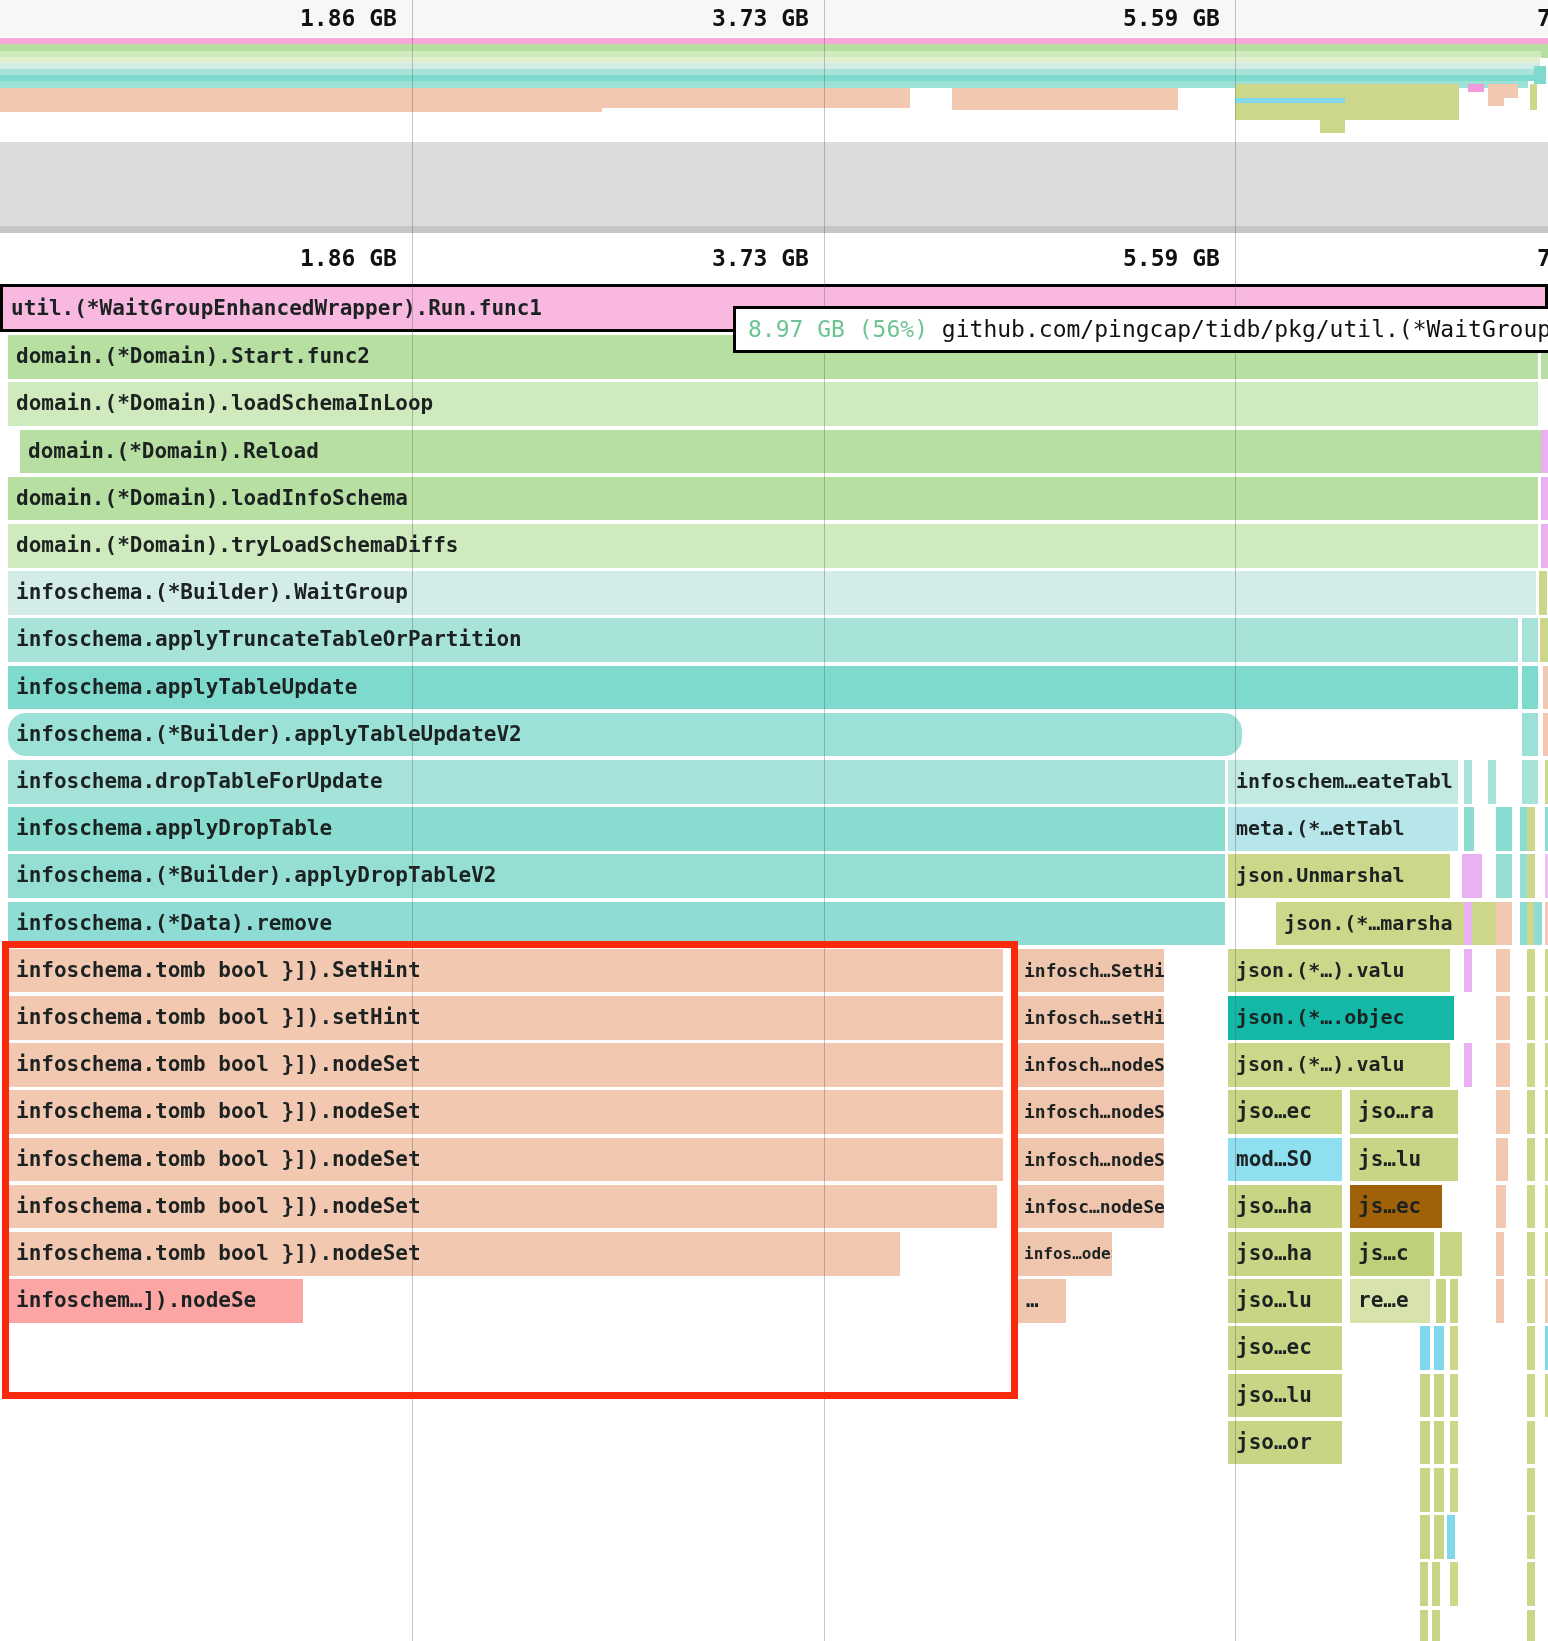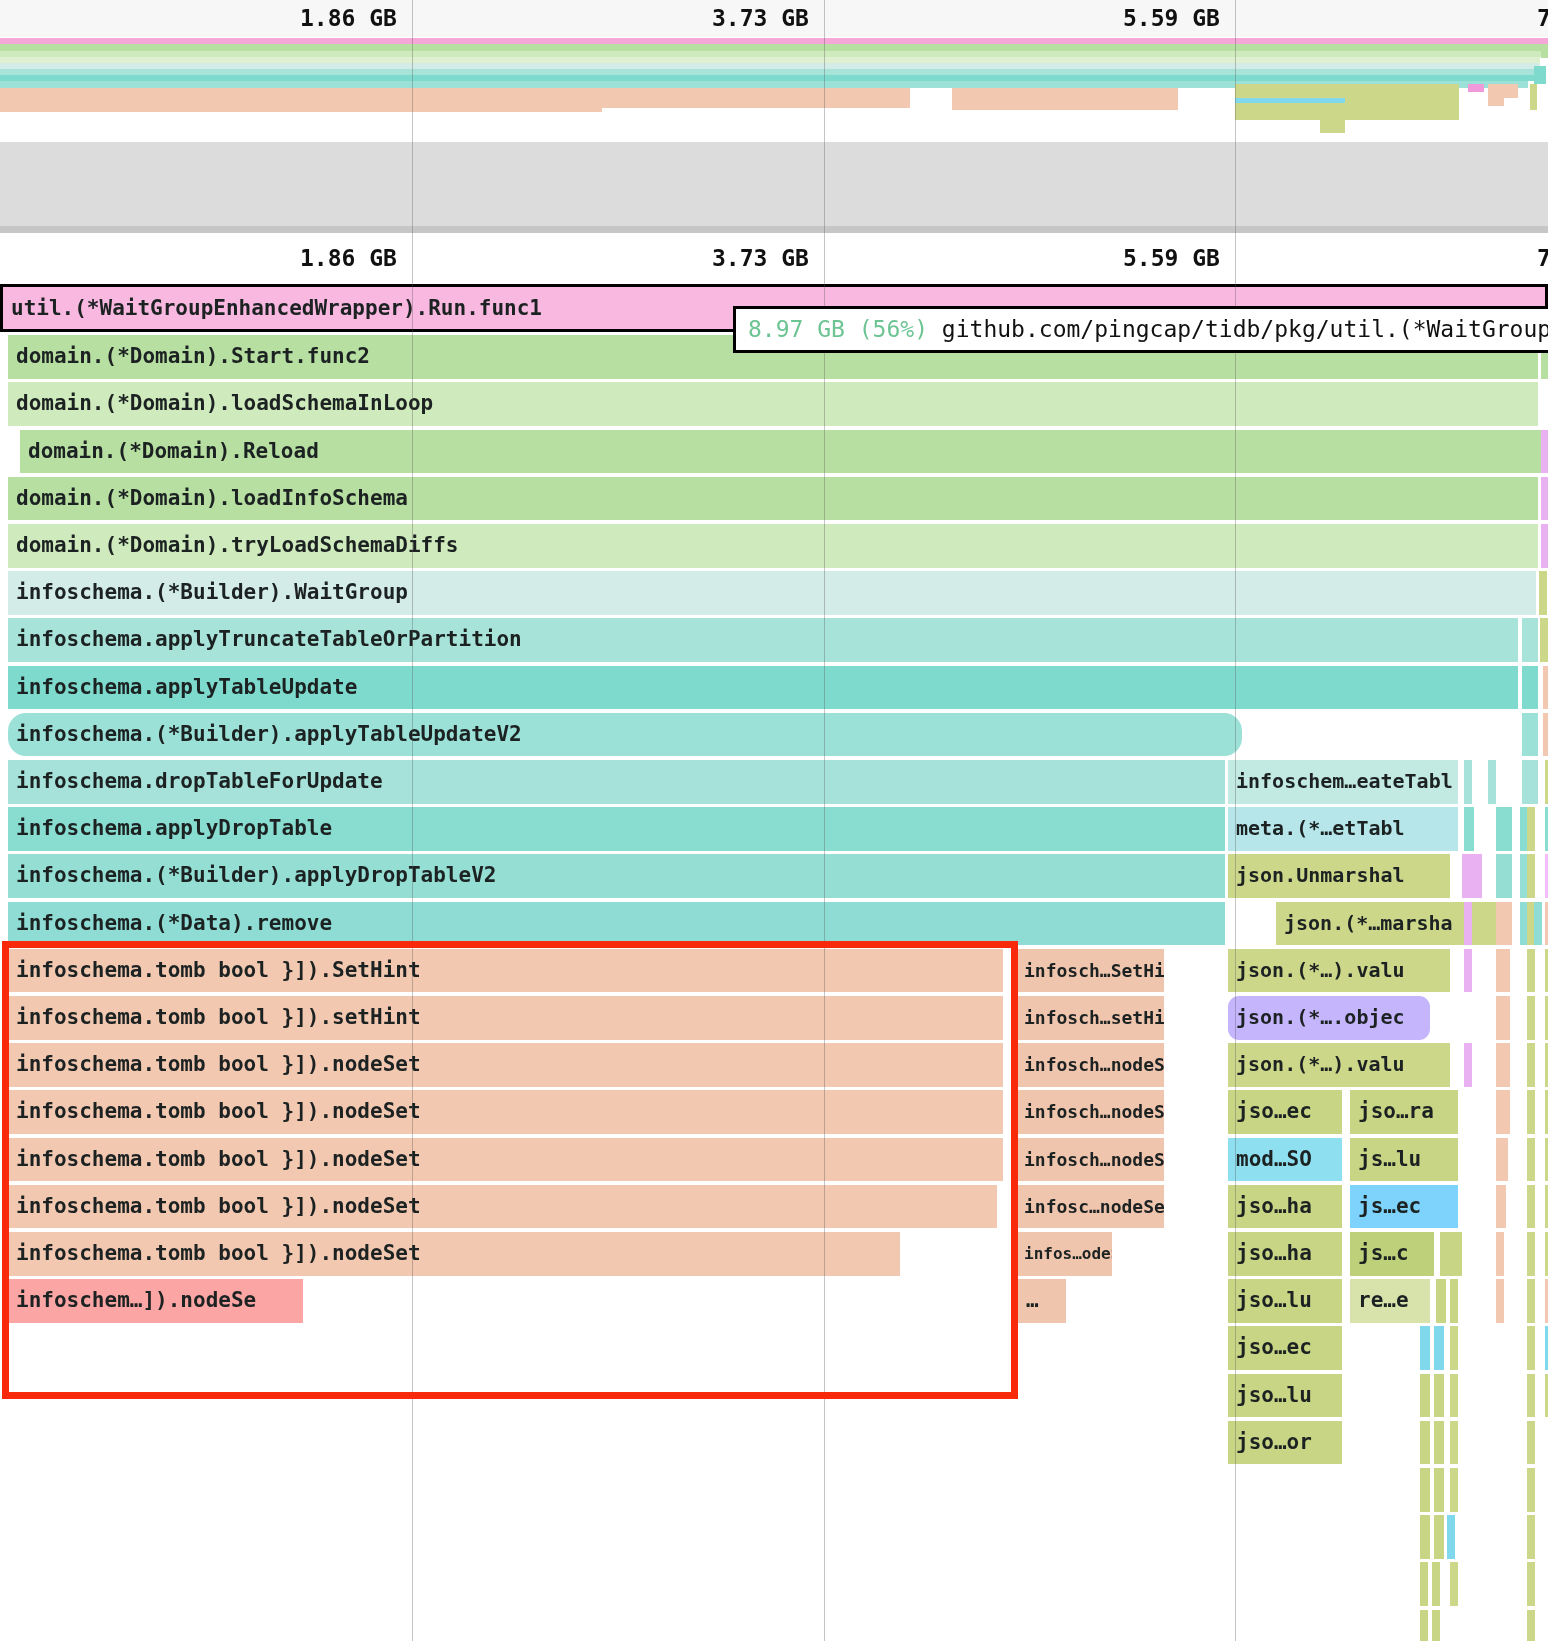--- a/index.html
+++ b/index.html
@@ -121,21 +121,21 @@
       <div class="cell" style="left: 1545px; width: 3px; top: 901.6px; background: rgb(242, 200, 177);"></div>
       <div class="cell" style="left: 8px; width: 995px; top: 948.8px; background: rgb(242, 200, 177);">infoschema.tomb bool }]).SetHint</div>
       <div class="cell" style="left: 1016px; width: 148px; top: 948.8px; background: rgb(240, 197, 173); font-size: 18px;">infosch…SetHin</div>
       <div class="cell" style="left: 1228px; width: 222px; top: 948.8px; background: rgb(204, 215, 138); font-size: 20px;">json.(*…).valu</div>
       <div class="cell" style="left: 1464px; width: 5px; top: 948.8px; background: rgb(233, 177, 242);"></div>
       <div class="cell" style="left: 1496px; width: 14px; top: 948.8px; background: rgb(242, 200, 177);"></div>
       <div class="cell" style="left: 1527px; width: 6px; top: 948.8px; background: rgb(204, 215, 138);"></div>
       <div class="cell" style="left: 1545px; width: 3px; top: 948.8px; background: rgb(204, 215, 138);"></div>
       <div class="cell" style="left: 8px; width: 995px; top: 996px; background: rgb(242, 200, 177);">infoschema.tomb bool }]).setHint</div>
       <div class="cell" style="left: 1016px; width: 148px; top: 996px; background: rgb(240, 197, 173); font-size: 18px;">infosch…setHin</div>
-      <div class="cell" style="left: 1228px; width: 202px; top: 996px; background: #c4b5fd; font-size: 20px; border-radius: 11px;">json.(*….objec</div>
+      <div class="cell" style="left: 1228px; width: 226px; top: 996px; background: #14b8a6; font-size: 20px;">json.(*….objec</div>
       <div class="cell" style="left: 1496px; width: 14px; top: 996px; background: rgb(242, 200, 177);"></div>
       <div class="cell" style="left: 1527px; width: 6px; top: 996px; background: rgb(204, 215, 138);"></div>
       <div class="cell" style="left: 1545px; width: 3px; top: 996px; background: rgb(204, 215, 138);"></div>
       <div class="cell" style="left: 8px; width: 995px; top: 1043.2px; background: rgb(242, 200, 177);">infoschema.tomb bool }]).nodeSet</div>
       <div class="cell" style="left: 1016px; width: 148px; top: 1043.2px; background: rgb(240, 197, 173); font-size: 18px;">infosch…nodeSe</div>
       <div class="cell" style="left: 1228px; width: 222px; top: 1043.2px; background: rgb(204, 215, 138); font-size: 20px;">json.(*…).valu</div>
       <div class="cell" style="left: 1464px; width: 4px; top: 1043.2px; background: rgb(233, 177, 242);"></div>
       <div class="cell" style="left: 1496px; width: 14px; top: 1043.2px; background: rgb(242, 200, 177);"></div>
       <div class="cell" style="left: 1527px; width: 6px; top: 1043.2px; background: rgb(204, 215, 138);"></div>
       <div class="cell" style="left: 1545px; width: 3px; top: 1043.2px; background: rgb(204, 215, 138);"></div>
@@ -149,21 +149,21 @@
       <div class="cell" style="left: 8px; width: 995px; top: 1137.6px; background: rgb(242, 200, 177);">infoschema.tomb bool }]).nodeSet</div>
       <div class="cell" style="left: 1016px; width: 148px; top: 1137.6px; background: rgb(240, 197, 173); font-size: 18px;">infosch…nodeSe</div>
       <div class="cell" style="left: 1228px; width: 114px; top: 1137.6px; background: rgb(142, 223, 240);">mod…SO</div>
       <div class="cell" style="left: 1350px; width: 108px; top: 1137.6px; background: rgb(200, 213, 132);">js…lu</div>
       <div class="cell" style="left: 1496px; width: 12px; top: 1137.6px; background: rgb(242, 200, 177);"></div>
       <div class="cell" style="left: 1527px; width: 6px; top: 1137.6px; background: rgb(204, 215, 138);"></div>
       <div class="cell" style="left: 1545px; width: 3px; top: 1137.6px; background: rgb(204, 215, 138);"></div>
       <div class="cell" style="left: 8px; width: 989px; top: 1184.8px; background: rgb(242, 200, 177);">infoschema.tomb bool }]).nodeSet</div>
       <div class="cell" style="left: 1016px; width: 148px; top: 1184.8px; background: rgb(240, 197, 173); font-size: 18px;">infosc…nodeSe</div>
       <div class="cell" style="left: 1228px; width: 114px; top: 1184.8px; background: rgb(200, 213, 132);">jso…ha</div>
-      <div class="cell" style="left: 1350px; width: 108px; top: 1184.8px; background: #7dd3fc;">js…ec</div>
+      <div class="cell" style="left: 1350px; width: 92px; top: 1184.8px; background: #a16207;">js…ec</div>
       <div class="cell" style="left: 1496px; width: 10px; top: 1184.8px; background: rgb(242, 200, 177);"></div>
       <div class="cell" style="left: 1527px; width: 6px; top: 1184.8px; background: rgb(204, 215, 138);"></div>
       <div class="cell" style="left: 1545px; width: 3px; top: 1184.8px; background: rgb(204, 215, 138);"></div>
       <div class="cell" style="left: 8px; width: 892px; top: 1232px; background: rgb(242, 200, 177);">infoschema.tomb bool }]).nodeSet</div>
       <div class="cell" style="left: 1016px; width: 96px; top: 1232px; background: rgb(240, 197, 173); font-size: 16px;">infos…odeSe</div>
       <div class="cell" style="left: 1228px; width: 114px; top: 1232px; background: rgb(200, 213, 132);">jso…ha</div>
       <div class="cell" style="left: 1350px; width: 84px; top: 1232px; background: rgb(191, 208, 122);">js…c</div>
       <div class="cell" style="left: 1440px; width: 22px; top: 1232px; background: rgb(200, 213, 132);"></div>
       <div class="cell" style="left: 1496px; width: 8px; top: 1232px; background: rgb(242, 200, 177);"></div>
       <div class="cell" style="left: 1527px; width: 6px; top: 1232px; background: rgb(204, 215, 138);"></div>

